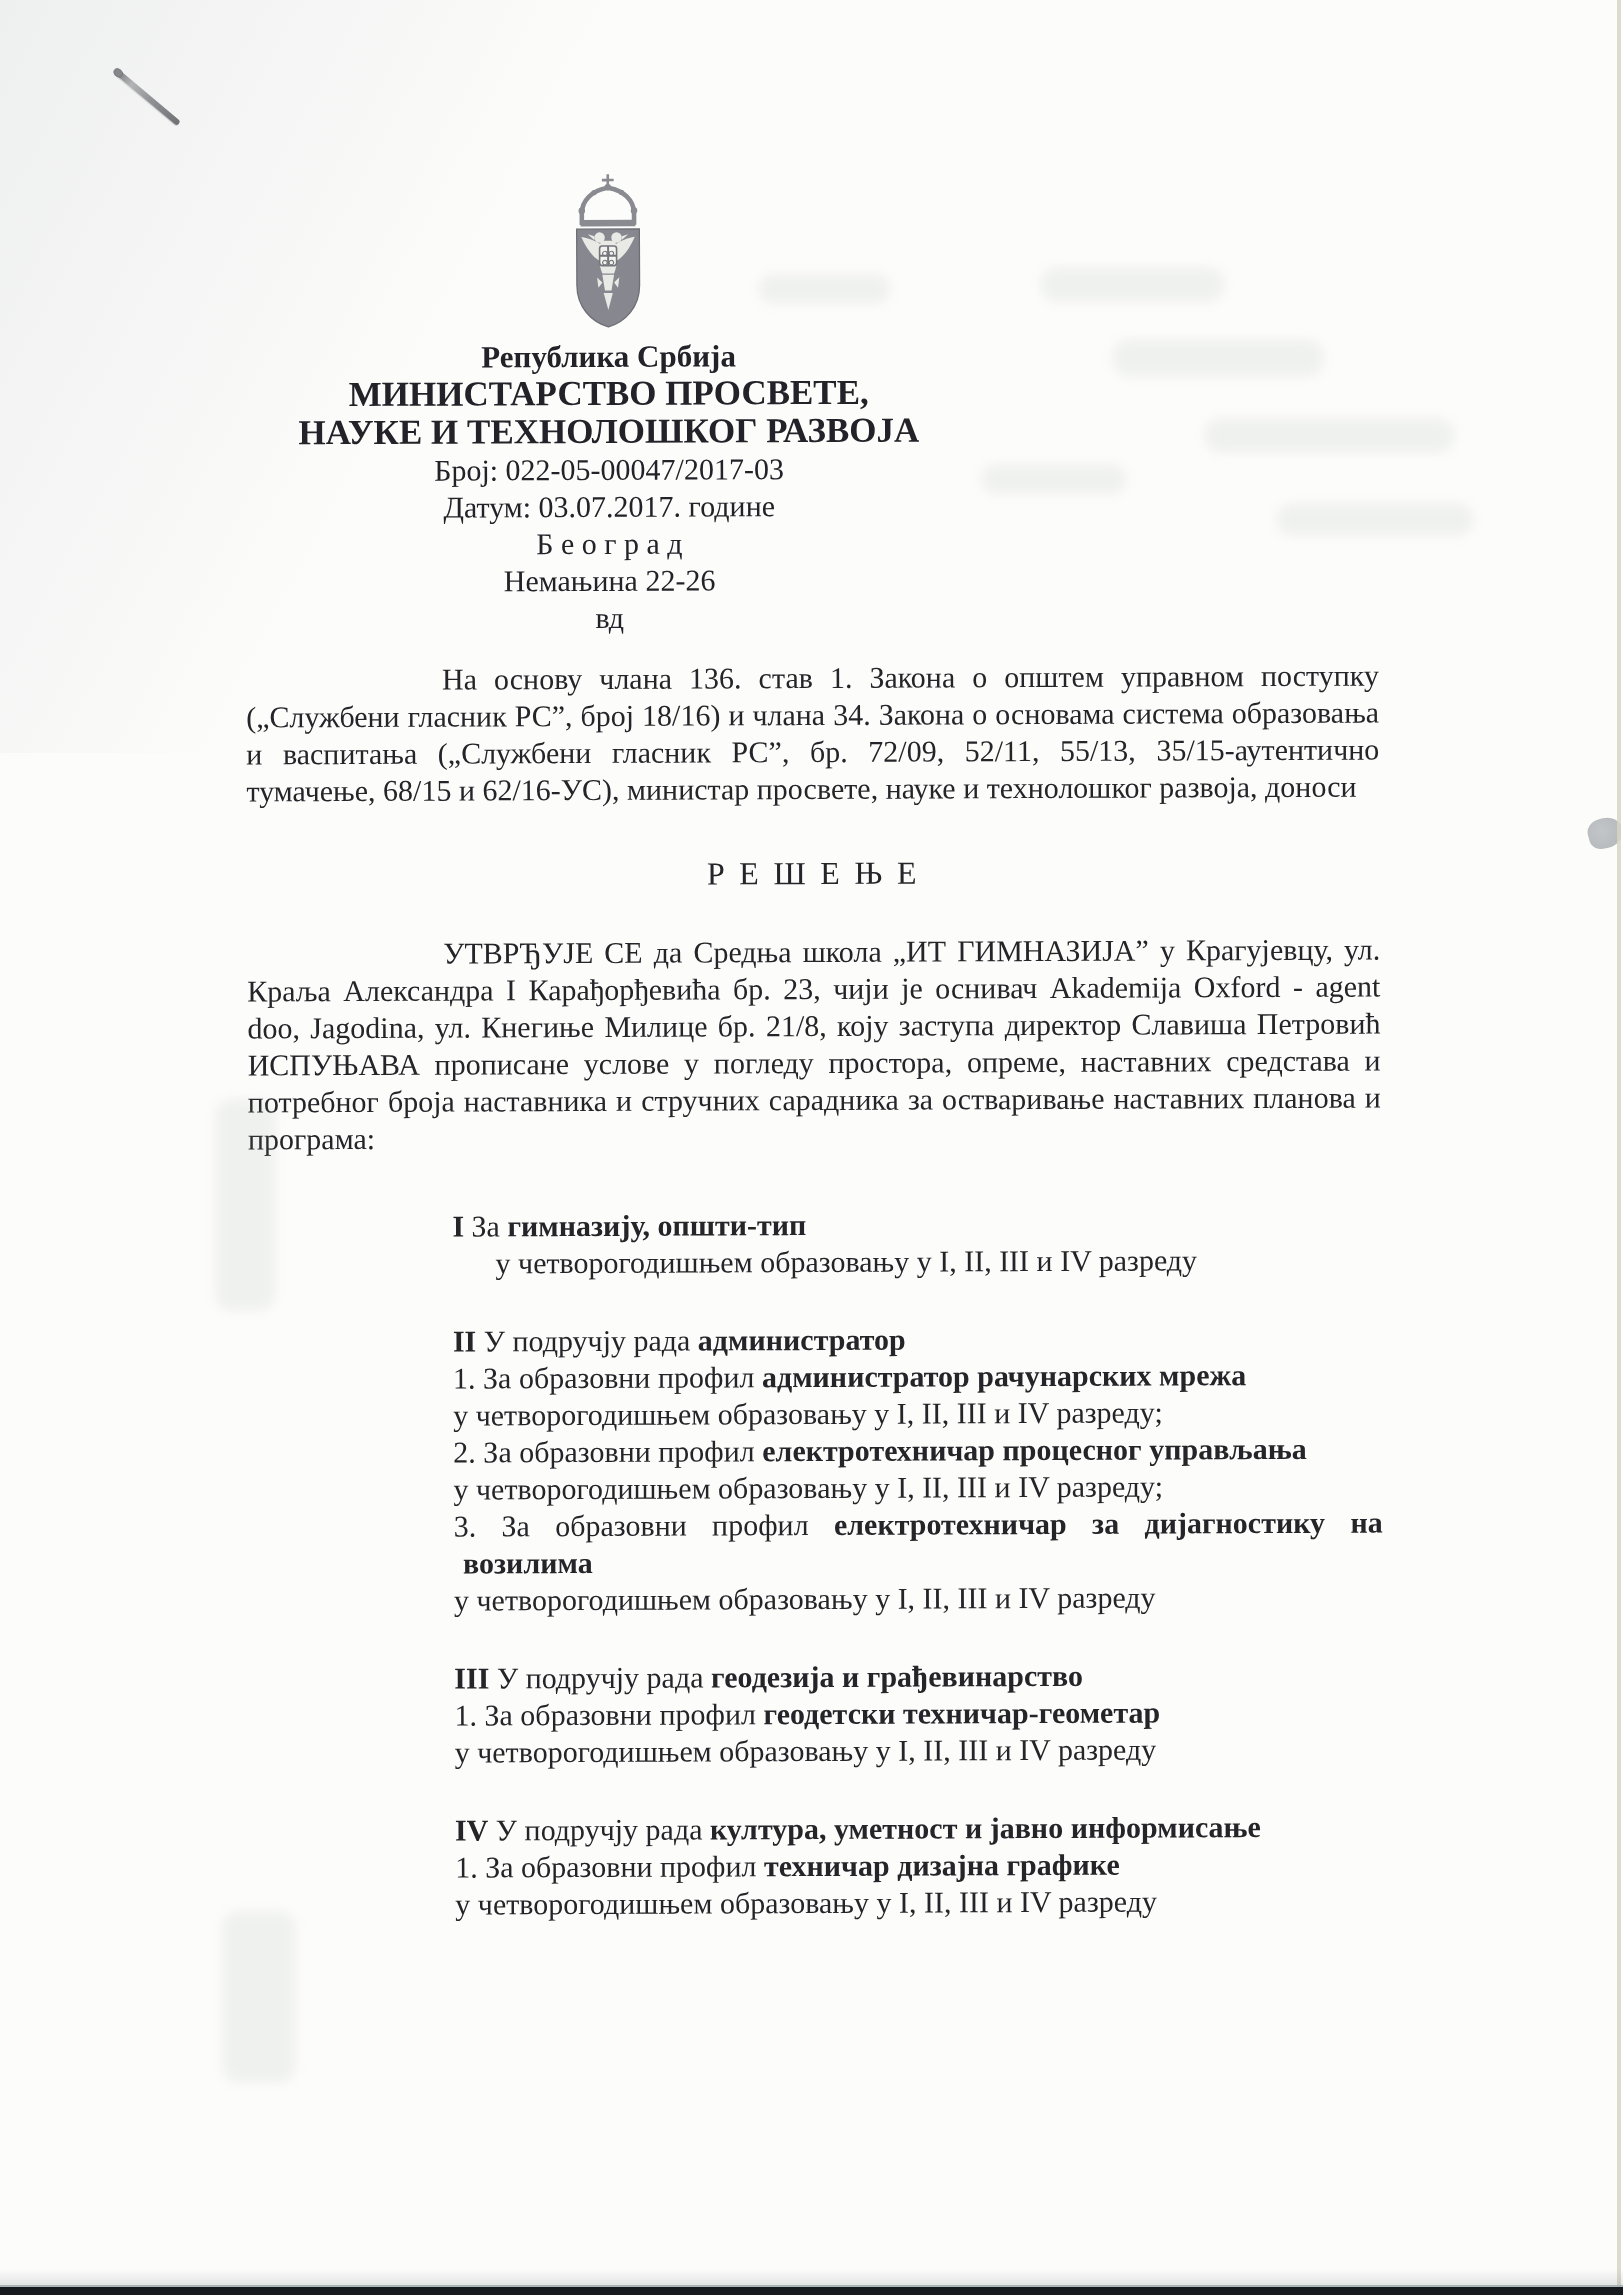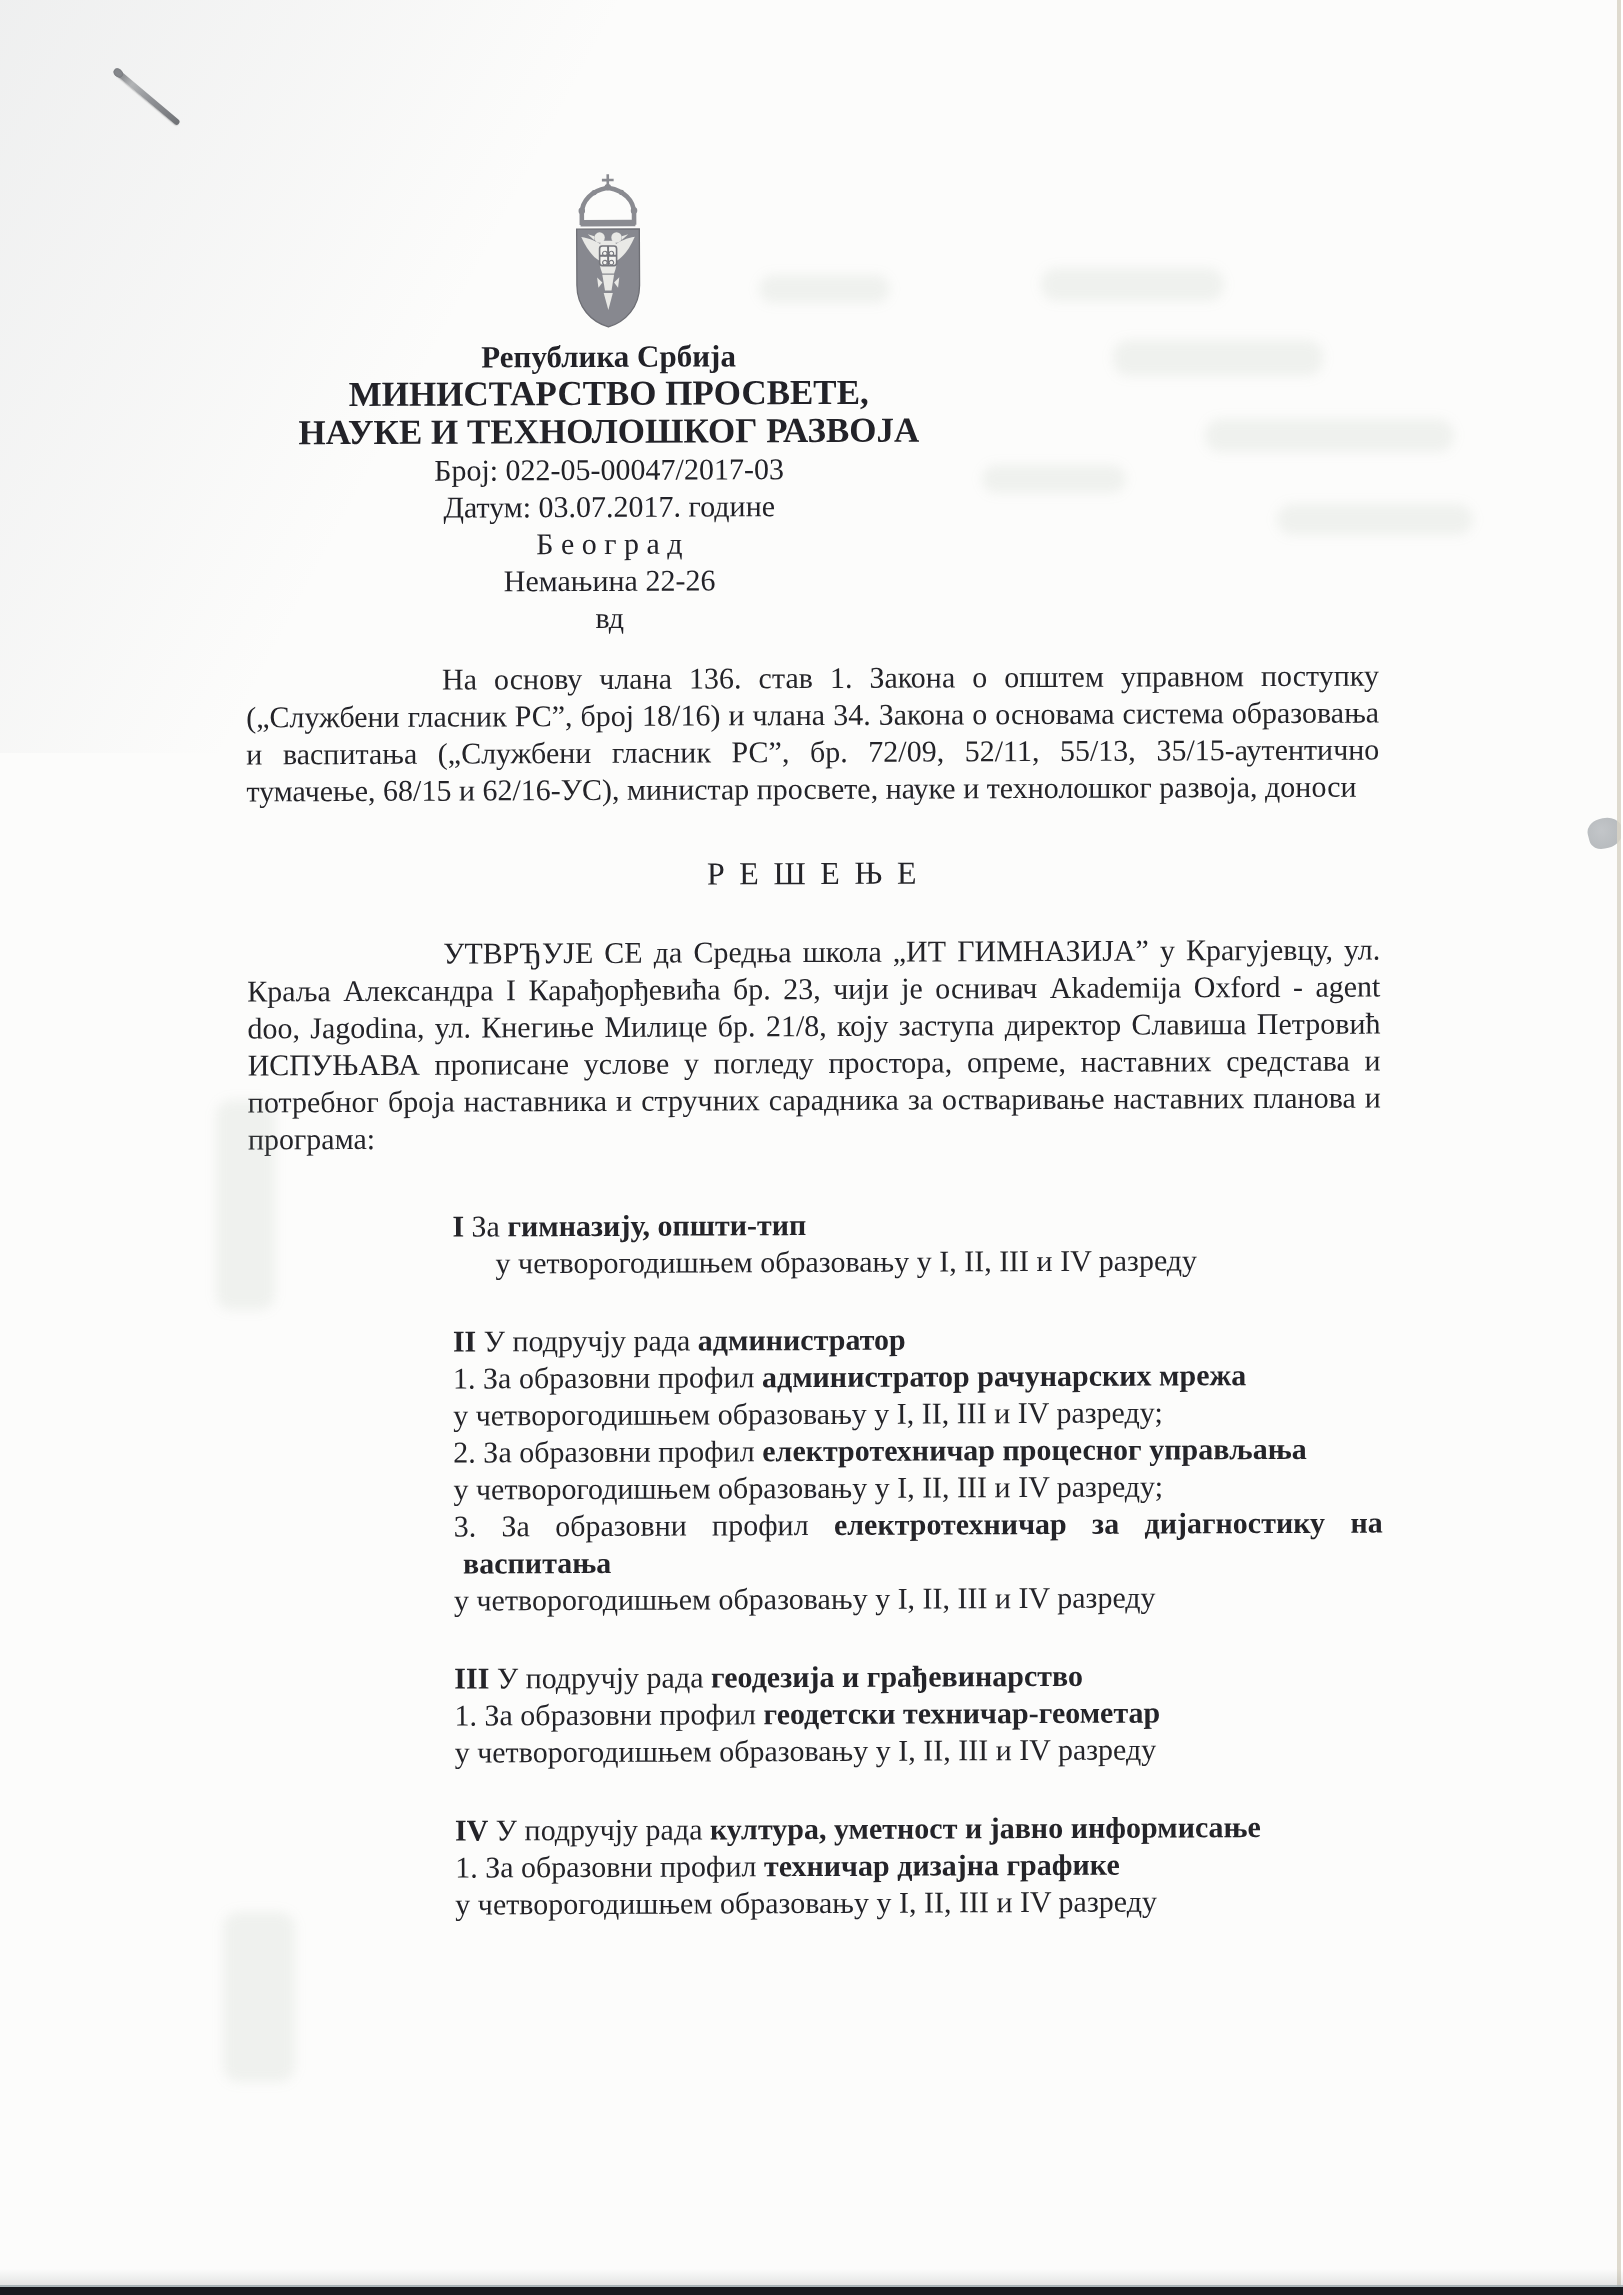--- a/index.html
+++ b/index.html
@@ -149,21 +149,21 @@
           <div class="line indent1">у четворогодишњем образовању у I, II, III и IV разреду</div>
         </div>
 
         <div class="section">
           <div class="line"><b>II</b><span> У подручју рада </span><b>администратор</b></div>
           <div class="line"><span>1. За образовни профил </span><b>администратор рачунарских мрежа</b></div>
           <div class="line">у четворогодишњем образовању у I, II, III и IV разреду;</div>
           <div class="line"><span>2. За образовни профил </span><b>електротехничар процесног управљања</b></div>
           <div class="line">у четворогодишњем образовању у I, II, III и IV разреду;</div>
           <div class="line stretch"><span>3. За образовни профил </span><b>електротехничар за дијагностику на</b></div>
-          <div class="line cont"><b>васпитања</b></div>
+          <div class="line cont"><b>возилима</b></div>
           <div class="line">у четворогодишњем образовању у I, II, III и IV разреду</div>
         </div>
 
         <div class="section">
           <div class="line"><b>III</b><span> У подручју рада </span><b>геодезија и грађевинарство</b></div>
           <div class="line"><span>1. За образовни профил </span><b>геодетски техничар-геометар</b></div>
           <div class="line">у четворогодишњем образовању у I, II, III и IV разреду</div>
         </div>
 
         <div class="section">

